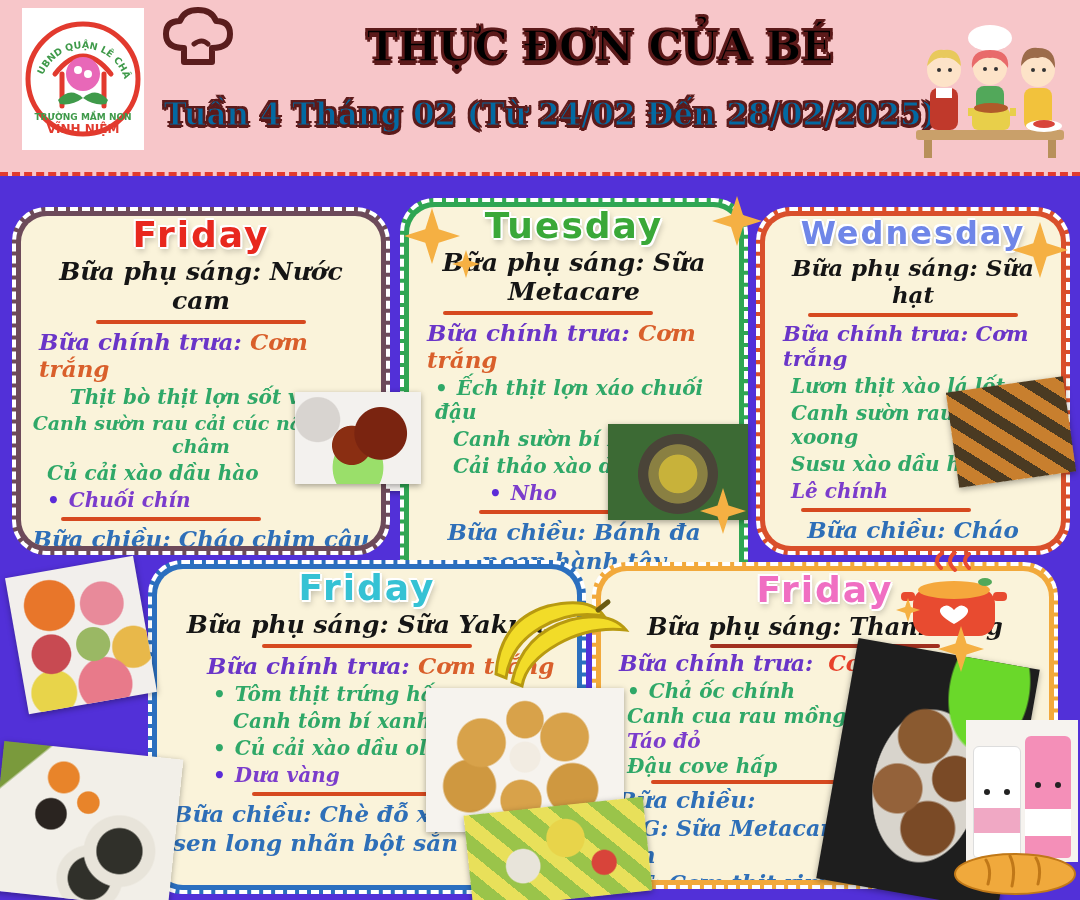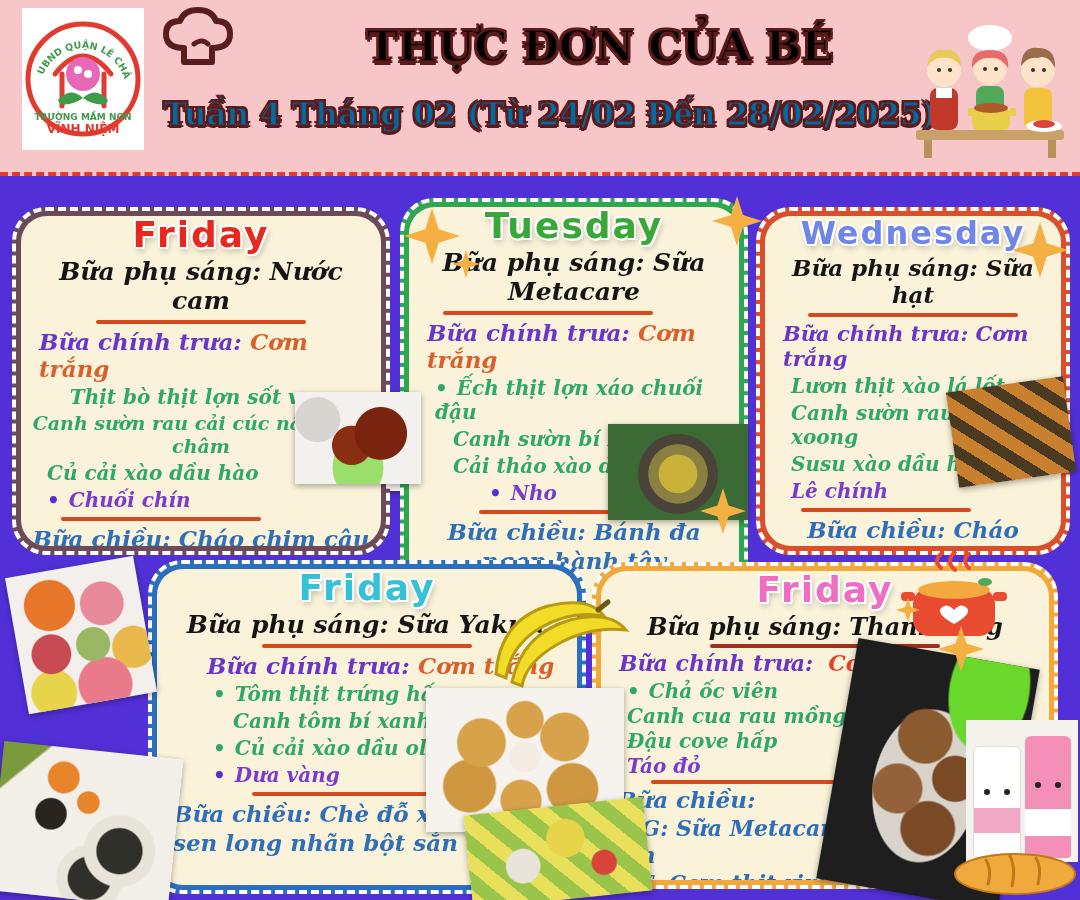--- a/index.html
+++ b/index.html
@@ -242,24 +242,24 @@
     <div class="aft left"><span>Bữa chiều:</span> <span>Chè đỗ xanh hạt sen long nhãn bột sắn</span></div>
   </div>
 </div>
 
 <div class="card card-fri" style="--border: #f2a93b; --title: #f06ec2; --lunch: #e8402a;">
   <div class="card-inner">
     <div class="day-title">Friday</div>
     <div class="bk-line" style="font-size:24px"><span>Bữa phụ sáng:</span> <span>Thanh long</span></div>
     <div class="rule dark" style="margin:3px auto 2px;width:230px"></div>
     <div class="lunch-line" style="font-size:22px"><span>Bữa chính trưa:</span>&nbsp; <span class="main">Cơm trắng</span></div>
-    <div class="dish"><span class="b">•</span><span>Chả ốc viên</span></div>
+    <div class="dish"><span class="b">•</span><span>Chả ốc chính</span></div>
     <div class="dish" style="margin-top:1px"><span>Canh cua rau mồng tơi</span></div>
+    <div class="dish fruit" style="margin-top:1px"><span>Táo đỏ</span></div>
     <div class="dish fruit" style="margin-top:1px;color:#2fa868"><span>Đậu cove hấp</span></div>
-    <div class="dish fruit" style="margin-top:1px"><span>Táo đỏ</span></div>
     <div class="rule" style="margin:2px 0 2px 40px;width:210px"></div>
     <div class="aft left" style="margin-top:0"><span>Bữa chiều:</span></div>
     <div class="aft left" style="margin-top:0;font-size:22px">MG: Sữa Metacare, Bánh bông lan</div>
     <div class="aft left" style="margin-top:0;font-size:22px">NT: Cơm thịt rim, canh thịt bí đỏ</div>
   </div>
 </div>
 
 <div class="photo ph-pigeon"></div>
 <div class="photo ph-dessert"></div>
 <div class="photo ph-stirfry"></div>

